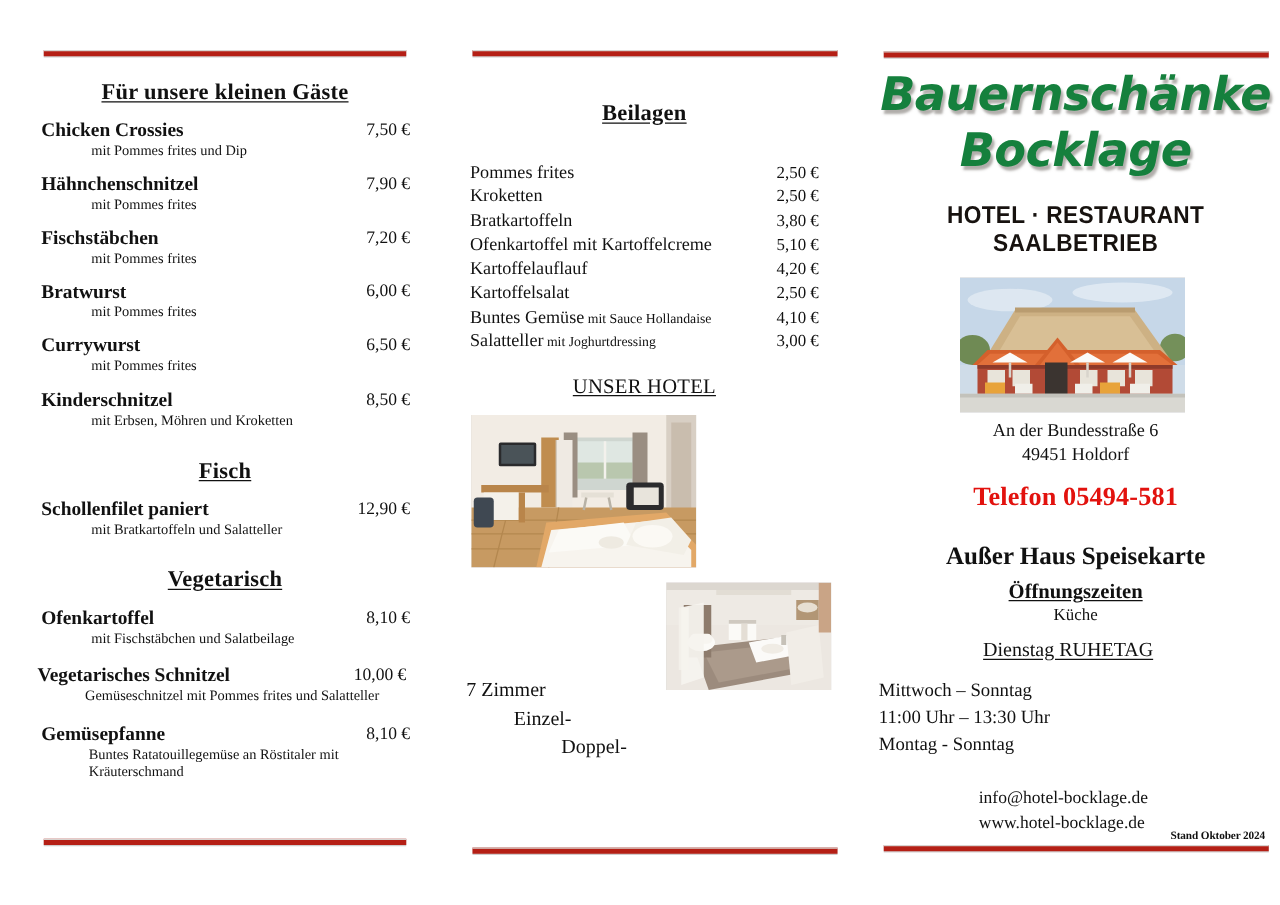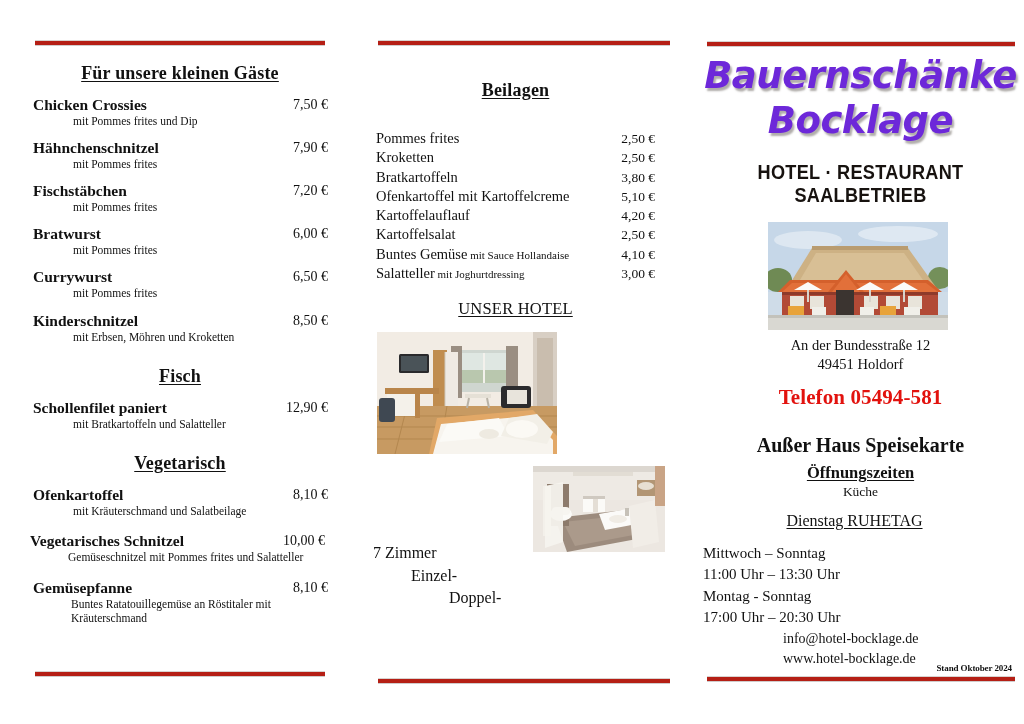--- a/index.html
+++ b/index.html
@@ -104,21 +104,21 @@
   .cascade div:nth-child(4) { margin-left: 114px; }
 
   
   .brand {
     position: absolute;
     left: 0; right: 0;
     text-align: center;
     font-family: "DejaVu Sans", sans-serif;
     font-style: italic;
     font-weight: 700;
-    color: #6d28d9;
+    color: #15803d;
     text-shadow: 2px 3px 2px rgba(150,145,142,.75);
     letter-spacing: -.5px;
   }
   .brand-l1 { font-size: 37px; line-height: 1.0; }
   .brand-l2 { font-size: 37px; line-height: 1.05; }
 
   .brand-sub {
     position: absolute;
     left: 0; right: 0;
     text-align: center;
@@ -276,21 +276,21 @@
       <div class="item-desc">mit Bratkartoffeln und Salatteller</div>
     </div>
 
     <div class="section-head" style="position:absolute; top:453px; left:0; width:300px;">Vegetarisch</div>
 
     <div class="item" style="position:absolute; top:486px; left:3px; width:295px;">
       <div class="item-row">
         <span class="item-name">Ofenkartoffel</span>
         <span class="item-price">8,10 €</span>
       </div>
-      <div class="item-desc">mit Kräuterschmand und Salatbeilage</div>
+      <div class="item-desc">mit Fischstäbchen und Salatbeilage</div>
     </div>
 
     <div class="item" style="position:absolute; top:532px; left:0; width:295px;">
       <div class="item-row">
         <span class="item-name">Vegetarisches Schnitzel</span>
         <span class="item-price">10,00 €</span>
       </div>
       <div class="item-desc" style="padding-left:38px;">Gemüseschnitzel mit Pommes frites und Salatteller</div>
     </div>
 
@@ -500,37 +500,36 @@
           <rect x="92" y="85" width="14" height="8" fill="#f0efe9"></rect>
           <rect x="112" y="84" width="16" height="9" fill="#e8a33a"></rect>
           <rect x="136" y="85" width="16" height="8" fill="#f0efe9"></rect>
         </g>
 
         <rect x="0" y="93" width="180" height="15" fill="#d9d8d2"></rect>
         <rect x="0" y="93" width="180" height="3" fill="#c3c2bb"></rect>
       </svg>
     </div>
 
-    <div class="addr" style="top:336px;">An der Bundesstraße 12</div>
+    <div class="addr" style="top:336px;">An der Bundesstraße 6</div>
     <div class="addr" style="top:355px;">49451 Holdorf</div>
 
     <div class="phone" style="top:385px;">Telefon 05494-581</div>
 
     <div class="takeaway" style="top:434px;">Außer Haus Speisekarte</div>
 
     <div class="hours-head" style="top:463px;">Öffnungszeiten</div>
     <div class="hours-kitchen" style="top:484px;">Küche</div>
 
     <div class="restday" style="top:512px;">Dienstag RUHETAG</div>
 
     <div class="hours-lines" style="top:543px;">
       <div>Mittwoch – Sonntag</div>
       <div>11:00 Uhr – 13:30 Uhr</div>
       <div>Montag - Sonntag</div>
-      <div>17:00 Uhr – 20:30 Uhr</div>
     </div>
 
     <div class="contact" style="top:629px; width:230px;">
       <div>info@hotel-bocklage.de</div>
       <div>www.hotel-bocklage.de</div>
     </div>
 
     <div class="stand" style="top:663px;">Stand Oktober 2024</div>
 
   </div>

